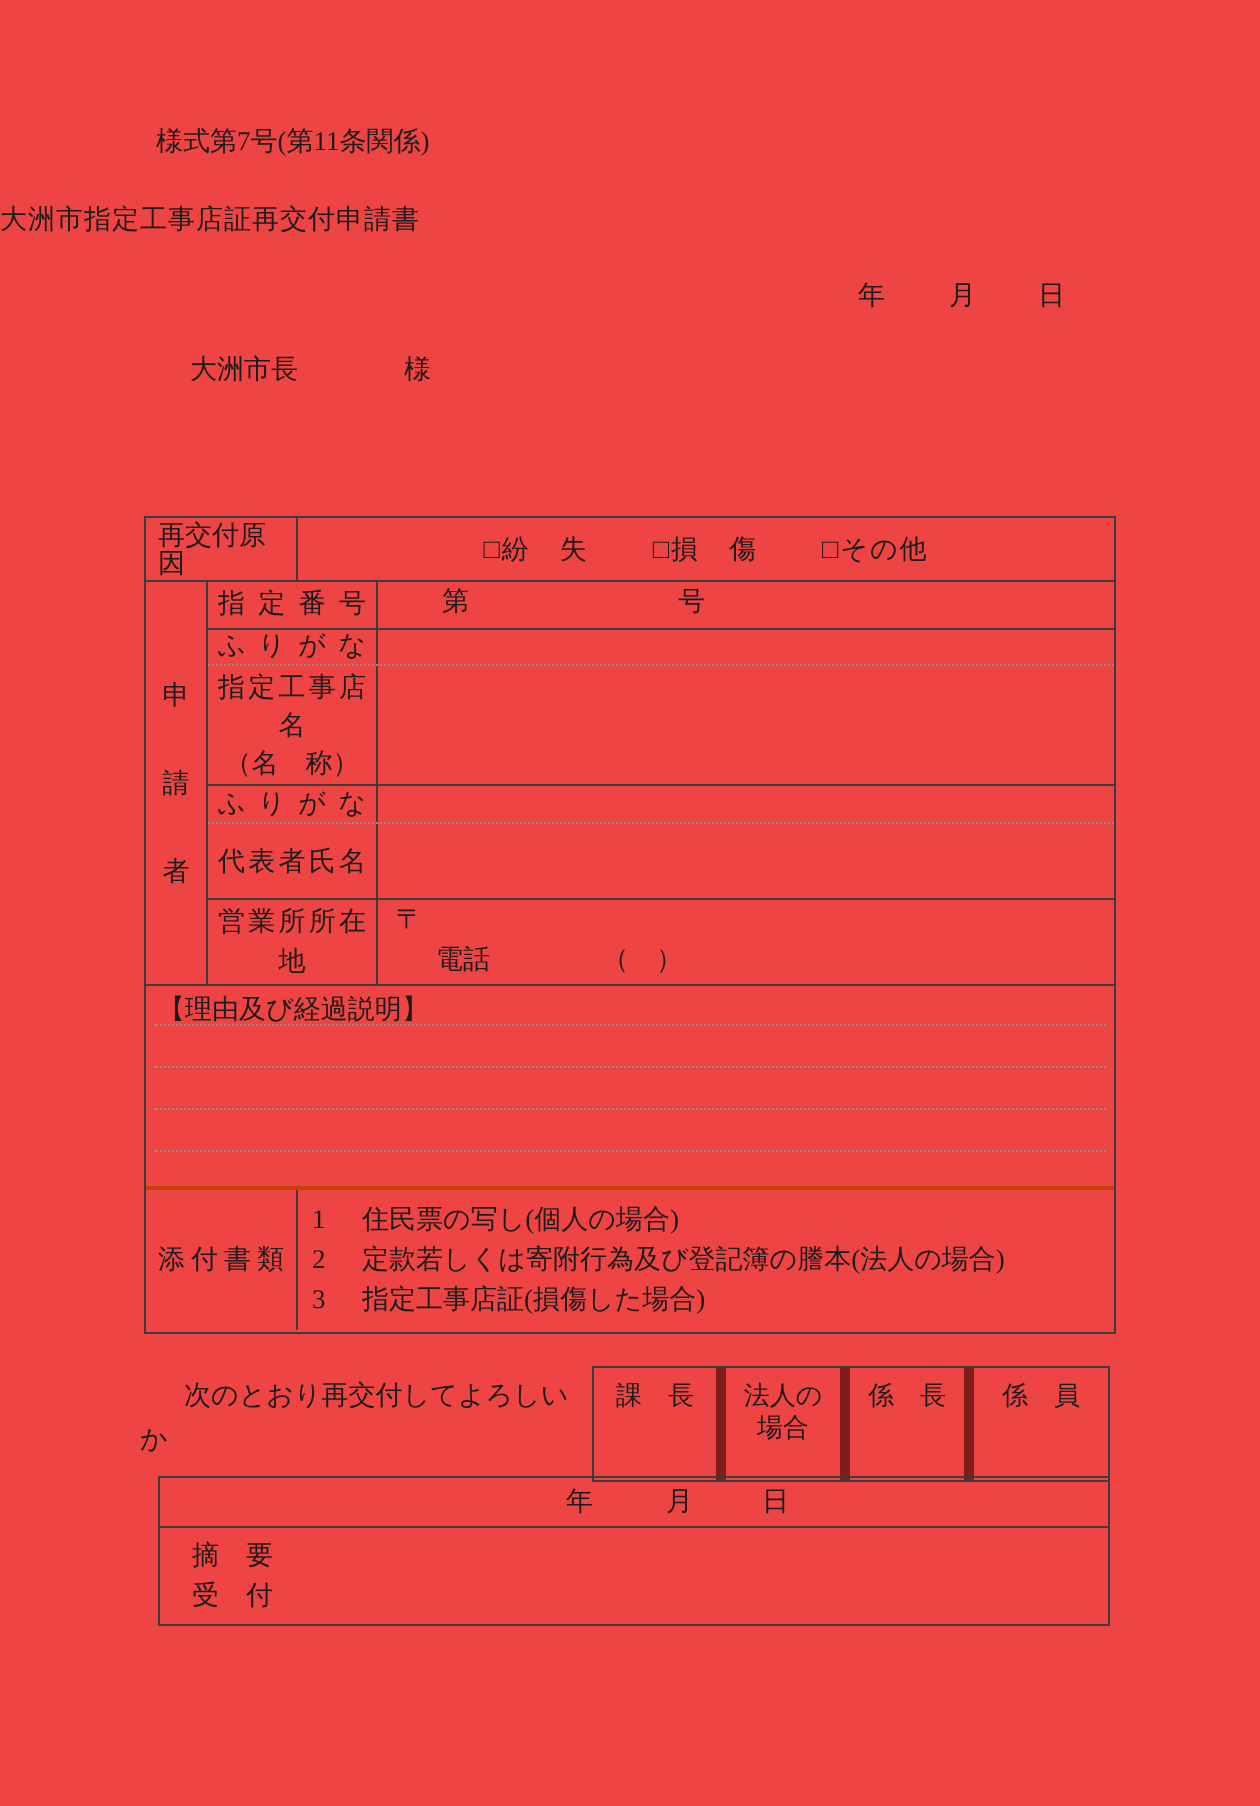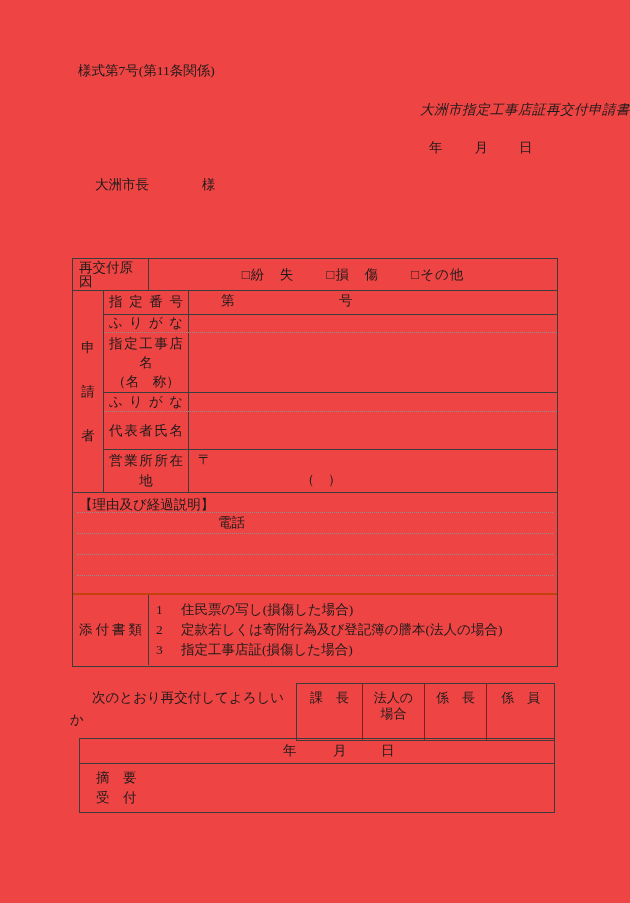--- a/index.html
+++ b/index.html
@@ -4,21 +4,21 @@
 <style>
   html,body{margin:0;padding:0;background:#888;}
   .page{
     position:relative; width:630px; height:903px; background:#ef4444;
     font-family:"Liberation Serif","DejaVu Serif",serif;
     font-size:13.5px; color:#1b1b1b; overflow:hidden; margin:0 auto;
   }
   .abs{position:absolute;}
   
   .form-no{left:78px; top:62px;}
-  .title{left:0; top:101px; width:630px; text-align:right; letter-spacing:0.5px;font-style:italic;}
+  .title{left:0; top:101px; width:630px; text-align:left; letter-spacing:0.5px;}
   .date-line{left:429px; top:139px;}
   .date-line .dm{margin-left:32px;}
   .date-line .dd{margin-left:31px;}
   .addressee{left:95px; top:176px;}
   .honorific{margin-left:53px;}
   .intro{left:79px; top:214px; width:478px; line-height:20px; text-indent:15px; letter-spacing:0.2px;}
   
   .mt{left:72px; top:258px; width:486px; height:409px; border:1px solid #3c3c3c; box-sizing:border-box; display:flex; flex-direction:column;}
   .mt *, .appr-boxes *, .reception *{box-sizing:border-box;}
   .row-cause{height:32px; border-bottom:1px solid #3c3c3c; display:flex;}
@@ -37,34 +37,34 @@
   .r-shop{height:60px;} .r-shop .app-label{display:flex; flex-direction:column; justify-content:center; line-height:19px;}
   .r-furi2{height:20px;} .r-furi2 .app-label{line-height:18px;}
   .r-rep{height:38px;} .r-rep .app-label{display:flex; align-items:center;}
   .r-addr{height:42px;} .r-addr .app-label{display:flex; flex-direction:column; justify-content:center; line-height:20px;}
   .jchars{display:flex; justify-content:space-between; width:100%;}
   .c-center{text-align:center;}
   .num-dai{position:absolute; left:32px; top:1px;}
   .num-gou{position:absolute; left:150px; top:1px;}
   .addr-line1{padding-left:9px; height:20px; line-height:19px;}
   .addr-line2{position:relative; height:20px; line-height:19px;}
-  .tel-label{position:absolute; left:29px;margin-top:43px;}
+  .tel-label{position:absolute; left:29px;}
   .tel-paren{position:absolute; left:112px;}
   .reason{height:102px; border-bottom:2px solid #c2410c; position:relative; padding:3px 6px 16px;}
   .wline{position:absolute; left:4px; right:4px; border-bottom:1px dotted #8f8f8f; height:0;}
   .wl1{top:19px;} .wl2{top:40px;} .wl3{top:61px;} .wl4{top:82px;}
   .attach{height:70px; display:flex;}
   .attach-label{width:76px; border-right:1px solid #3c3c3c; display:flex; align-items:center; padding:0 6px;}
   .attach-list{flex:1; padding:5px 4px 0 7px; line-height:20px;}
   .attach-item{display:flex;}
   .att-num{width:25px; flex:none;}
   
   .appr-note{left:70px; top:687px; width:226px; line-height:22px; text-indent:22px;}
   .appr-boxes{left:296px; top:683px; width:257px; height:56px; border:1px solid #3c3c3c; display:flex;}
-  .appr-cell{border-right:1px solid #7f1d1d; padding:6px 8px 0; font-size:13px; line-height:16px; display:flex; justify-content:center;}
+  .appr-cell{border-right:5px solid #7f1d1d; padding:6px 8px 0; font-size:13px; line-height:16px; display:flex; justify-content:center;}
   .appr-cell:last-child{border-right:none;}
   .ac1{width:66px;} .ac2{width:62px;} .ac3{width:62px;} .ac4{flex:1;}
   .appr-cell > div{width:100%; text-align:center;}
   .reception{left:79px; top:738px; width:474px; height:73px; border:1px solid #3c3c3c;}
   .rec-row1{height:25px; border-bottom:1px solid #3c3c3c; position:relative; line-height:23px;}
   .rec-label{position:absolute; left:16px;margin-top:47px;}
   .rec-year{position:absolute; left:203px;}
   .rec-month{position:absolute; left:253px;}
   .rec-day{position:absolute; left:301px;}
   .rec-row2{padding:5px 0 0 16px;}
@@ -201,21 +201,21 @@
           <div class="jchars">
             <span>添</span>
             <span>付</span>
             <span>書</span>
             <span>類</span>
           </div>
         </div>
       <div class="attach-list">
         <div class="attach-item">
             <span class="att-num">1</span>
-            <span>住民票の写し(損傷した場合)</span>
+            <span>住民票の写し(個人の場合)</span>
           </div>
         <div class="attach-item">
             <span class="att-num">2</span>
             <span>定款若しくは寄附行為及び登記簿の謄本(法人の場合)</span>
           </div>
         <div class="attach-item">
             <span class="att-num">3</span>
             <span>指定工事店証(損傷した場合)</span>
           </div>
       </div>

